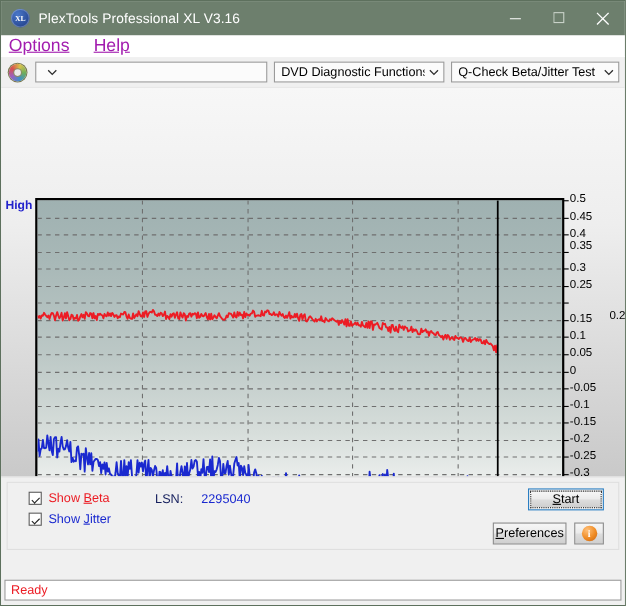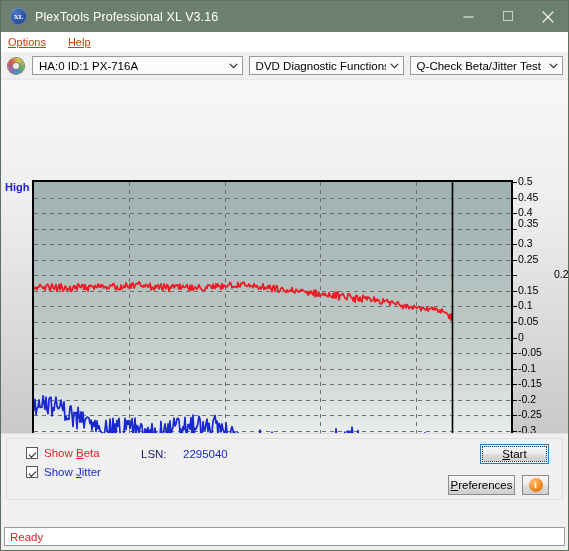--- a/index.html
+++ b/index.html
@@ -40,21 +40,21 @@
   .winbtns{position:absolute;right:0;top:0;height:31px;display:flex;}
   .winbtn{width:40px;height:31px;display:flex;align-items:center;justify-content:center;color:#fff;font-size:13px;}
   .winbtn svg{display:block;}
   
   .menubar{
     height:19px;background:#ffffff;
     display:flex;align-items:center;
     flex:0 0 auto;padding-left:7px;
     border-bottom:1px solid #ffffff;
   }
-  .menuitem{font-size:11px;color:#c2410c;margin-right:22px;cursor:default;}
+  .menuitem{font-size:16px;color:#a21caf;margin-right:22px;cursor:default;}
   .menuitem u{text-decoration:underline;}
   
   .toolbar{
     height:27px;background:#f0f0f0;
     display:flex;align-items:center;
     flex:0 0 auto;padding:0 5px;
     gap:6px;
     border-bottom:1px solid #e8e8e8;
   }
   .disc-icon{
@@ -213,21 +213,20 @@
   </div>
 
   <div class="menubar">
     <div class="menuitem"><u>Options</u></div>
     <div class="menuitem"><u>Help</u></div>
   </div>
 
   <div class="toolbar">
     <div class="disc-icon"></div>
     <div class="combo combo-drive">
-      <span class="lbl">HA:0 ID:1  PX-716A</span>
       <span class="arrow">
         <svg width="9" height="6" viewBox="0 0 9 6">
             <polyline points="0.8,0.8 4.5,4.6 8.2,0.8" fill="none" stroke="#303030" stroke-width="1.2"></polyline>
           </svg>
       </span>
     </div>
     <div class="combo combo-func">
       <span class="lbl">DVD Diagnostic Functions</span>
       <span class="arrow">
         <svg width="9" height="6" viewBox="0 0 9 6">
@@ -284,21 +283,21 @@
         <div class="ytick" style="top: 111.55px;">0.45</div>
         <div class="ytickmark" style="top: 118px;"></div>
         <div class="ytick" style="top: 127.1px;">0.4</div>
         <div class="ytickmark" style="top: 133px;"></div>
         <div class="ytick" style="top: 138px; text-align: right;">0.35</div>
         <div class="ytickmark" style="top: 149px;"></div>
         <div class="ytick" style="top: 158.2px;">0.3</div>
         <div class="ytickmark" style="top: 164px;"></div>
         <div class="ytick" style="top: 173.75px;">0.25</div>
         <div class="ytickmark" style="top: 180px;"></div>
-        <div class="ytick" style="top: 189px; padding-left: 36px;">0.2</div>
+        <div class="ytick" style="top: 202px; padding-left: 36px;">0.2</div>
         <div class="ytickmark" style="top: 195px;"></div>
         <div class="ytick" style="top: 204.85px;">0.15</div>
         <div class="ytickmark" style="top: 211px;"></div>
         <div class="ytick" style="top: 220.4px;">0.1</div>
         <div class="ytickmark" style="top: 226px;"></div>
         <div class="ytick" style="top: 235.95px;">0.05</div>
         <div class="ytickmark" style="top: 242px;"></div>
         <div class="ytick" style="top: 251.5px;">0</div>
         <div class="ytickmark" style="top: 258px;"></div>
         <div class="ytick" style="top: 267.05px;">-0.05</div>

